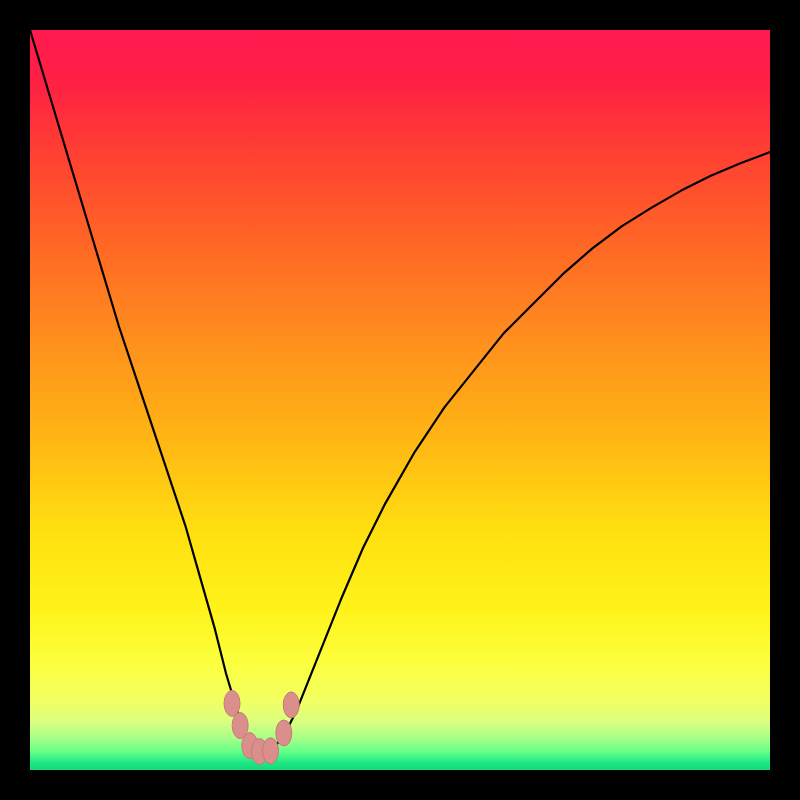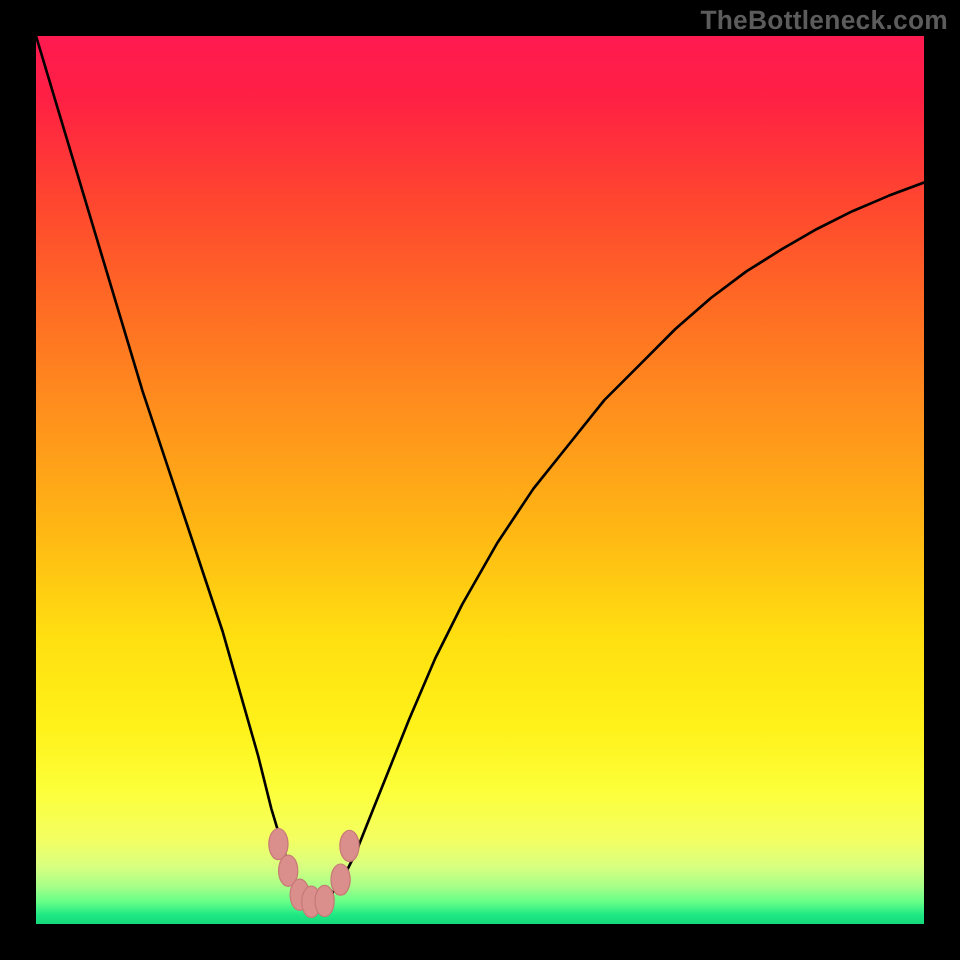--- a/index.html
+++ b/index.html
@@ -38,21 +38,20 @@
   .plot svg {
     display: block;
     width: 740px;
     height: 740px;
   }
 </style>
 </head>
 <body>
 
 <div class="outer">
-  <div class="watermark">TheBottleneck.com</div>
 
   <div class="plot">
     <svg viewBox="0 0 740 740">
       <defs>
         <linearGradient id="bg-grad" x1="0" y1="0" x2="0" y2="1">
             <stop offset="0%" stop-color="#ff1a50"></stop>
             <stop offset="7.000000000000001%" stop-color="#ff2044"></stop>
             <stop offset="18%" stop-color="#ff4430"></stop>
             <stop offset="30%" stop-color="#ff6a24"></stop>
             <stop offset="42%" stop-color="#ff8f1d"></stop>

